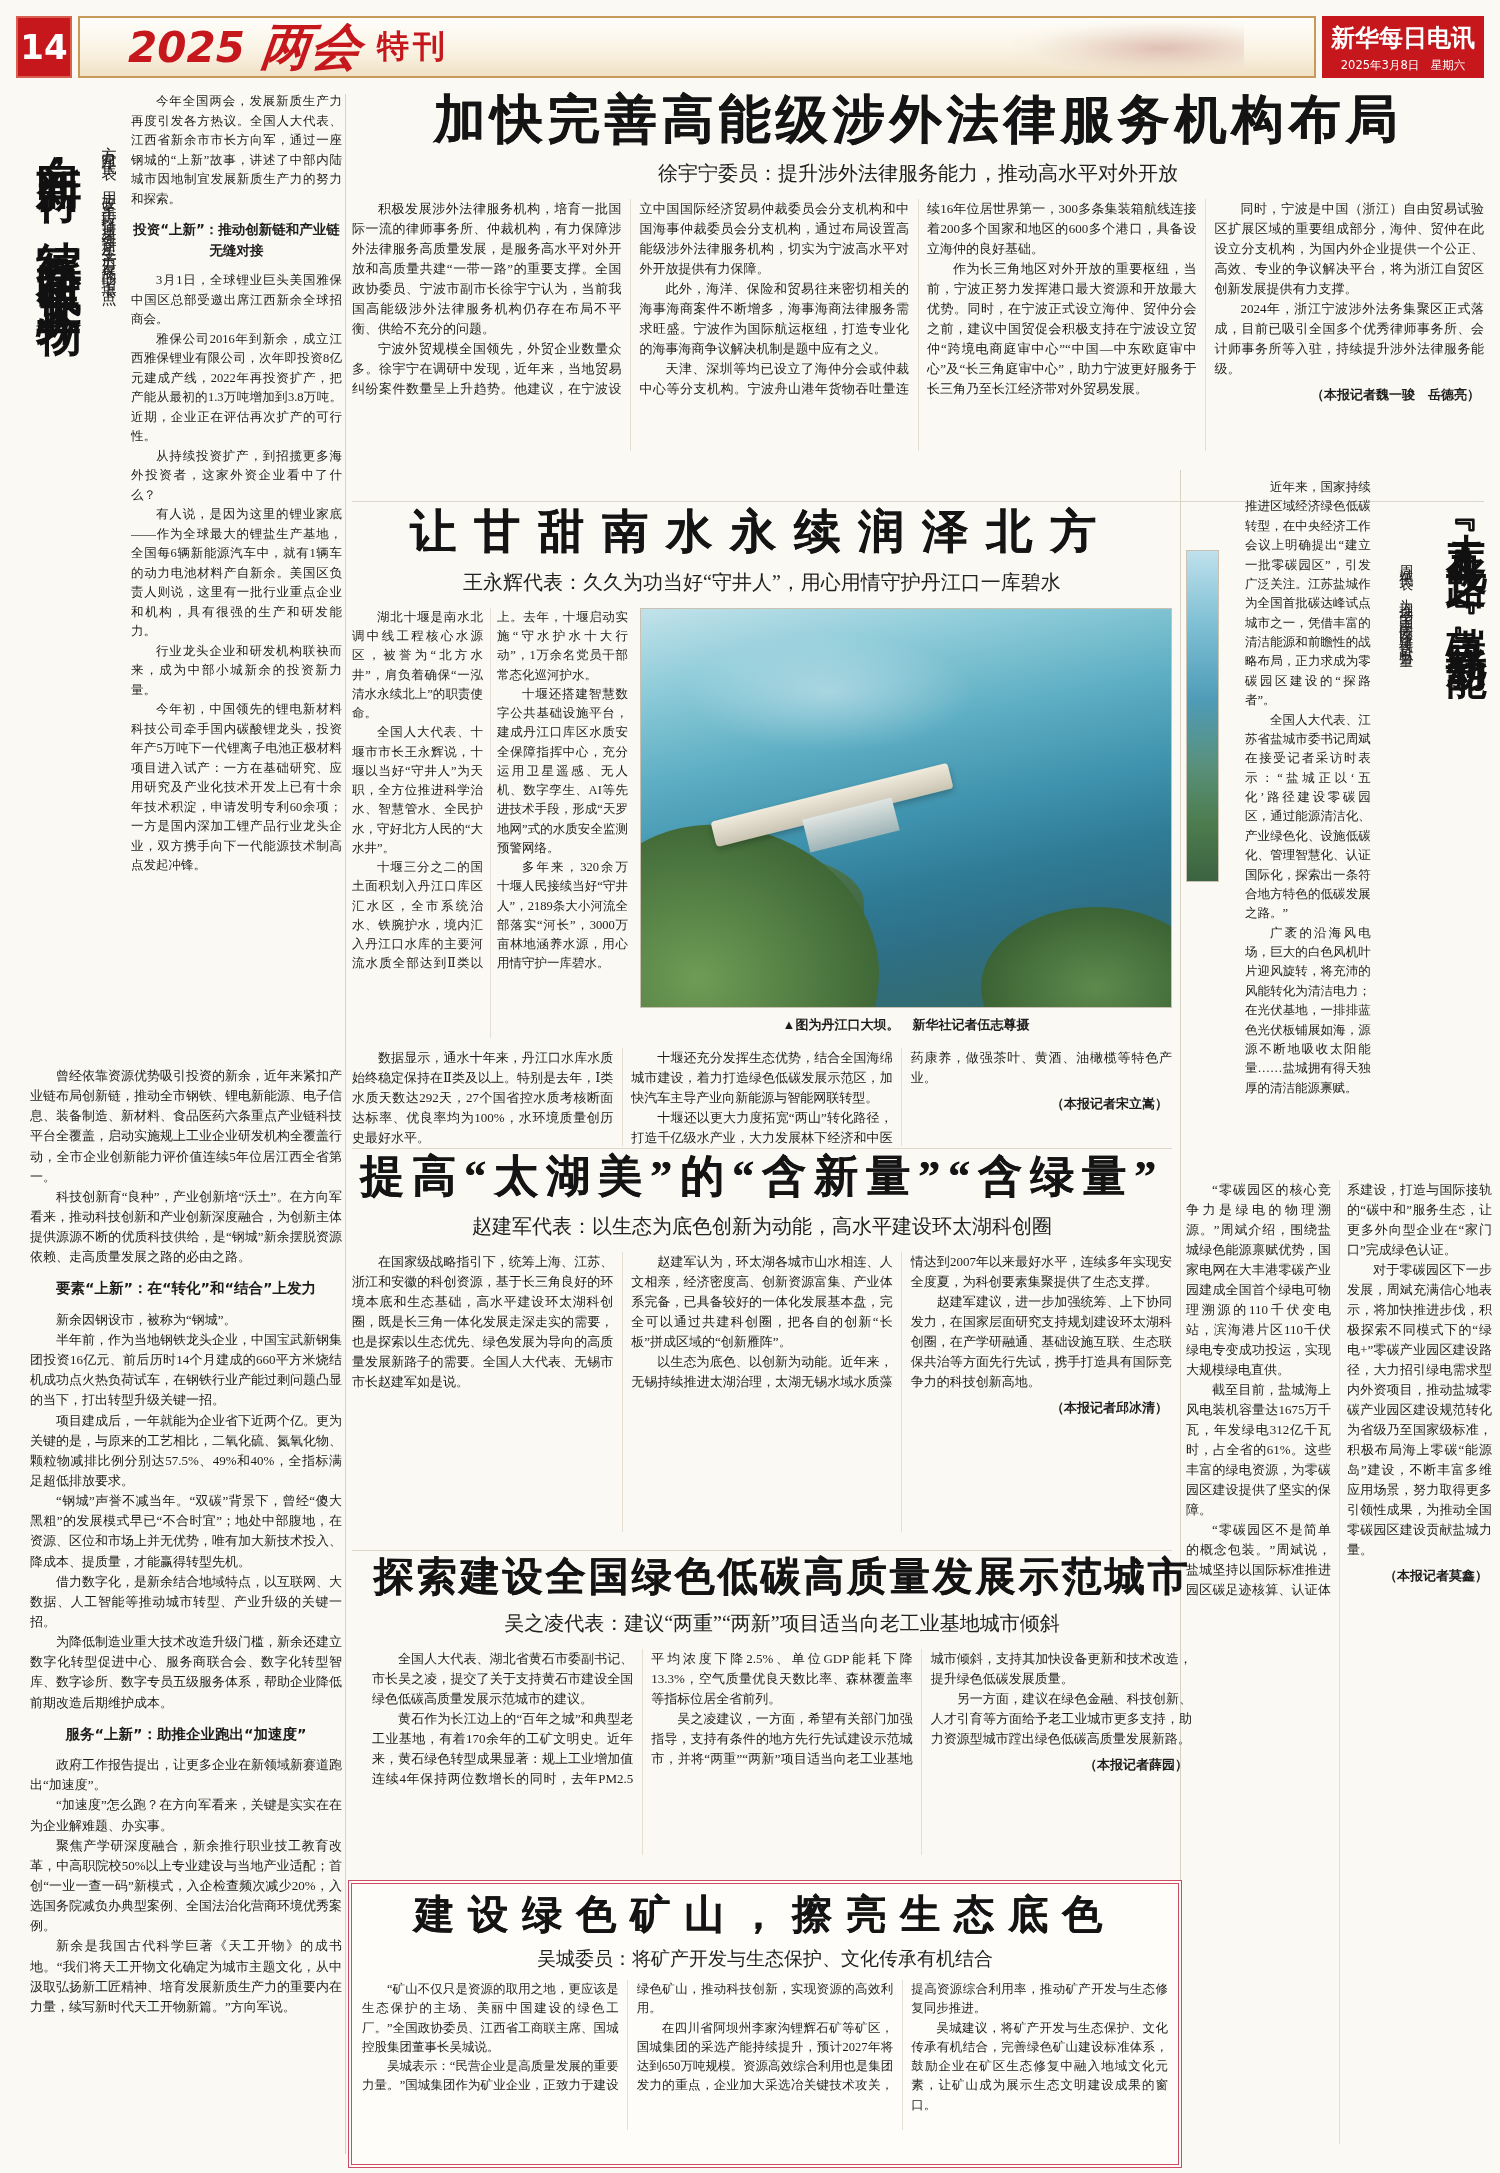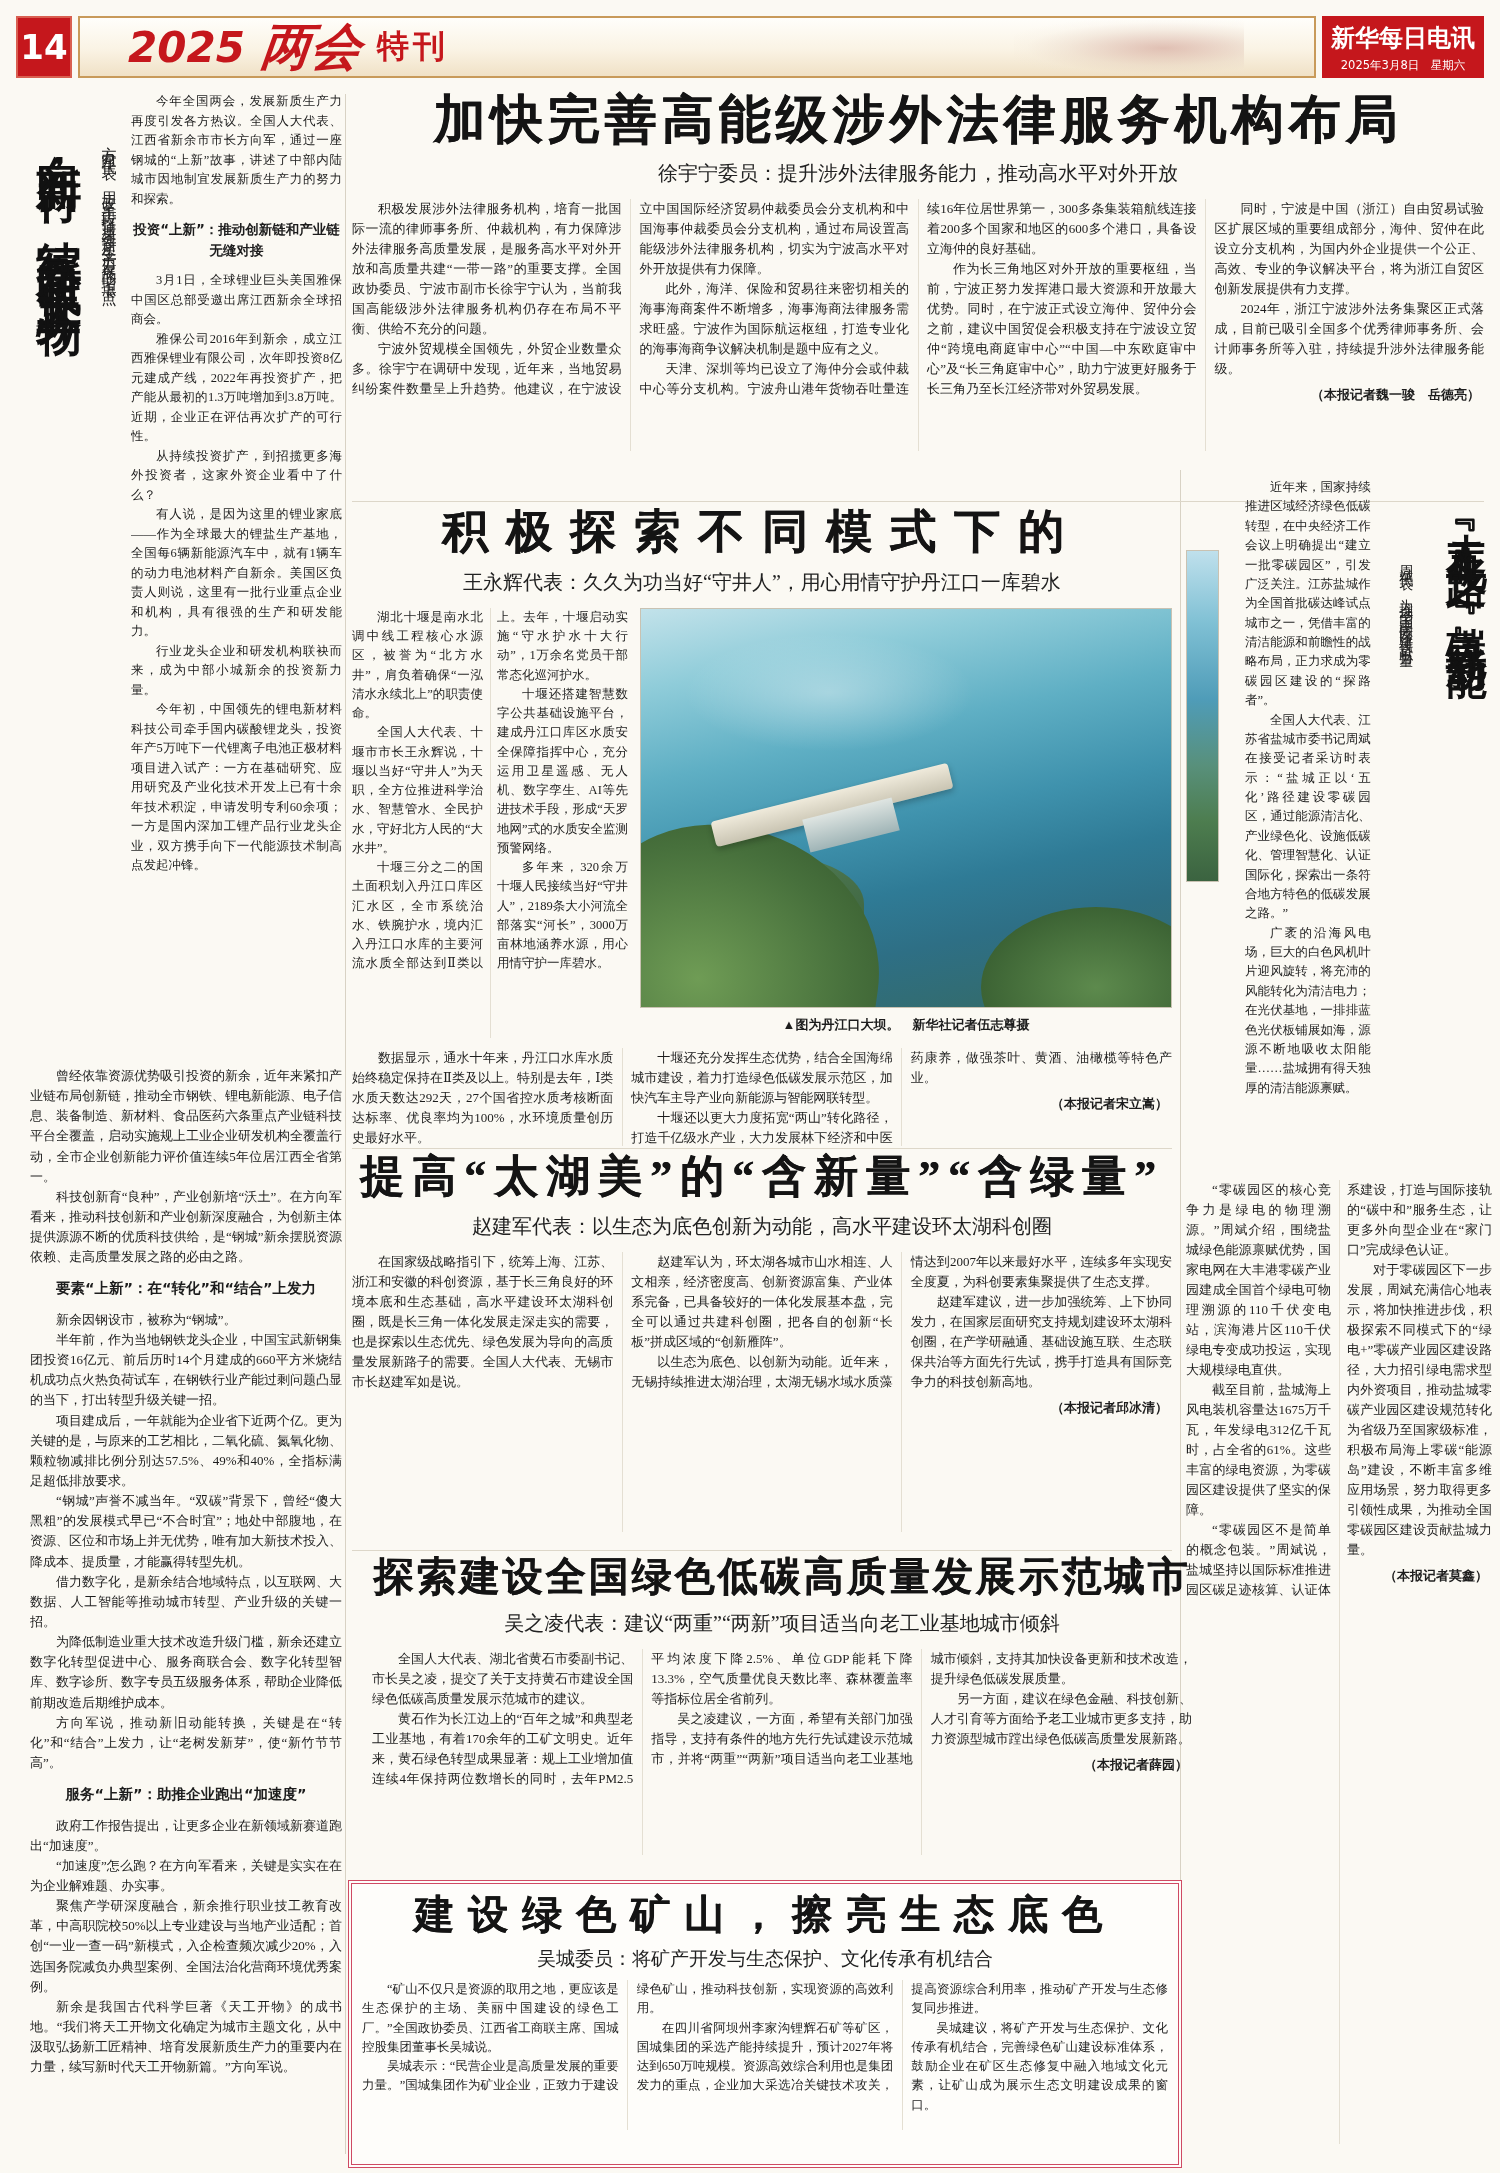--- a/index.html
+++ b/index.html
@@ -151,21 +151,20 @@
     <div class="xinyu-body">
         <p class="para">曾经依靠资源优势吸引投资的新余，近年来紧扣产业链布局创新链，推动全市钢铁、锂电新能源、电子信息、装备制造、新材料、食品医药六条重点产业链科技平台全覆盖，启动实施规上工业企业研发机构全覆盖行动，全市企业创新能力评价值连续5年位居江西全省第一。</p>
         <p class="para">科技创新育“良种”，产业创新培“沃土”。在方向军看来，推动科技创新和产业创新深度融合，为创新主体提供源源不断的优质科技供给，是“钢城”新余摆脱资源依赖、走高质量发展之路的必由之路。</p>
         <p class="subhead">要素“上新”：在“转化”和“结合”上发力</p>
         <p class="para">新余因钢设市，被称为“钢城”。</p>
         <p class="para">半年前，作为当地钢铁龙头企业，中国宝武新钢集团投资16亿元、前后历时14个月建成的660平方米烧结机成功点火热负荷试车，在钢铁行业产能过剩问题凸显的当下，打出转型升级关键一招。</p>
         <p class="para">项目建成后，一年就能为企业省下近两个亿。更为关键的是，与原来的工艺相比，二氧化硫、氮氧化物、颗粒物减排比例分别达57.5%、49%和40%，全指标满足超低排放要求。</p>
         <p class="para">“钢城”声誉不减当年。“双碳”背景下，曾经“傻大黑粗”的发展模式早已“不合时宜”；地处中部腹地，在资源、区位和市场上并无优势，唯有加大新技术投入、降成本、提质量，才能赢得转型先机。</p>
         <p class="para">借力数字化，是新余结合地域特点，以互联网、大数据、人工智能等推动城市转型、产业升级的关键一招。</p>
         <p class="para">为降低制造业重大技术改造升级门槛，新余还建立数字化转型促进中心、服务商联合会、数字化转型智库、数字诊所、数字专员五级服务体系，帮助企业降低前期改造后期维护成本。</p>
-        <p class="para">方向军说，推动新旧动能转换，关键是在“转化”和“结合”上发力，让“老树发新芽”，使“新竹节节高”。</p>
         <p class="subhead">服务“上新”：助推企业跑出“加速度”</p>
         <p class="para">政府工作报告提出，让更多企业在新领域新赛道跑出“加速度”。</p>
         <p class="para">“加速度”怎么跑？在方向军看来，关键是实实在在为企业解难题、办实事。</p>
         <p class="para">聚焦产学研深度融合，新余推行职业技工教育改革，中高职院校50%以上专业建设与当地产业适配；首创“一业一查一码”新模式，入企检查频次减少20%，入选国务院减负办典型案例、全国法治化营商环境优秀案例。</p>
         <p class="para">新余是我国古代科学巨著《天工开物》的成书地。“我们将天工开物文化确定为城市主题文化，从中汲取弘扬新工匠精神、培育发展新质生产力的重要内在力量，续写新时代天工开物新篇。”方向军说。</p>
       </div>
   </section>
 
   <section id="legal">
     <h1 class="headline">加快完善高能级涉外法律服务机构布局</h1>
@@ -176,21 +175,21 @@
         <p class="para">此外，海洋、保险和贸易往来密切相关的海事海商案件不断增多，海事海商法律服务需求旺盛。宁波作为国际航运枢纽，打造专业化的海事海商争议解决机制是题中应有之义。</p>
         <p class="para">天津、深圳等均已设立了海仲分会或仲裁中心等分支机构。宁波舟山港年货物吞吐量连续16年位居世界第一，300多条集装箱航线连接着200多个国家和地区的600多个港口，具备设立海仲的良好基础。</p>
         <p class="para">作为长三角地区对外开放的重要枢纽，当前，宁波正努力发挥港口最大资源和开放最大优势。同时，在宁波正式设立海仲、贸仲分会之前，建议中国贸促会积极支持在宁波设立贸仲“跨境电商庭审中心”“中国—中东欧庭审中心”及“长三角庭审中心”，助力宁波更好服务于长三角乃至长江经济带对外贸易发展。</p>
         <p class="para">同时，宁波是中国（浙江）自由贸易试验区扩展区域的重要组成部分，海仲、贸仲在此设立分支机构，为国内外企业提供一个公正、高效、专业的争议解决平台，将为浙江自贸区创新发展提供有力支撑。</p>
         <p class="para">2024年，浙江宁波涉外法务集聚区正式落成，目前已吸引全国多个优秀律师事务所、会计师事务所等入驻，持续提升涉外法律服务能级。</p>
         <p class="credit">（本报记者魏一骏　岳德亮）</p>
       </div>
   </section>
 
   <section id="water">
-    <h1 class="headline">积极探索不同模式下的</h1>
+    <h1 class="headline">让甘甜南水永续润泽北方</h1>
     <h2 class="sub-headline">王永辉代表：久久为功当好“守井人”，用心用情守护丹江口一库碧水</h2>
     <div class="water-mid">
       <div class="cols cols-2 water-left">
           <p class="para">湖北十堰是南水北调中线工程核心水源区，被誉为“北方水井”，肩负着确保“一泓清水永续北上”的职责使命。</p>
           <p class="para">全国人大代表、十堰市市长王永辉说，十堰以当好“守井人”为天职，全方位推进科学治水、智慧管水、全民护水，守好北方人民的“大水井”。</p>
           <p class="para">十堰三分之二的国土面积划入丹江口库区汇水区，全市系统治水、铁腕护水，境内汇入丹江口水库的主要河流水质全部达到Ⅱ类以上。去年，十堰启动实施“守水护水十大行动”，1万余名党员干部常态化巡河护水。</p>
           <p class="para">十堰还搭建智慧数字公共基础设施平台，建成丹江口库区水质安全保障指挥中心，充分运用卫星遥感、无人机、数字孪生、AI等先进技术手段，形成“天罗地网”式的水质安全监测预警网络。</p>
           <p class="para">多年来，320余万十堰人民接续当好“守井人”，2189条大小河流全部落实“河长”，3000万亩林地涵养水源，用心用情守护一库碧水。</p>
         </div>
       <div class="water-right">

